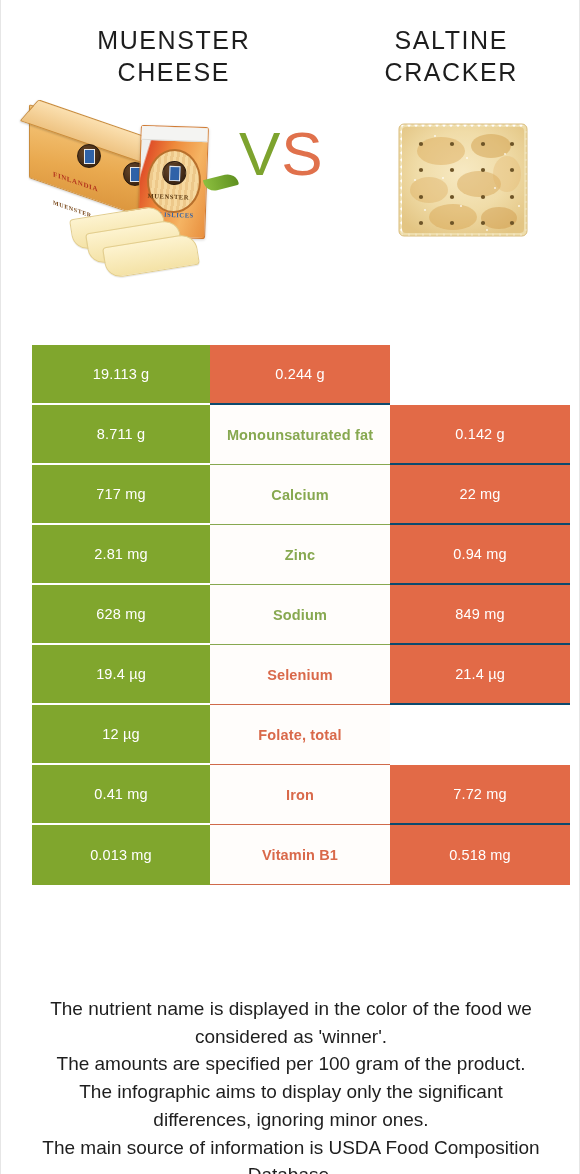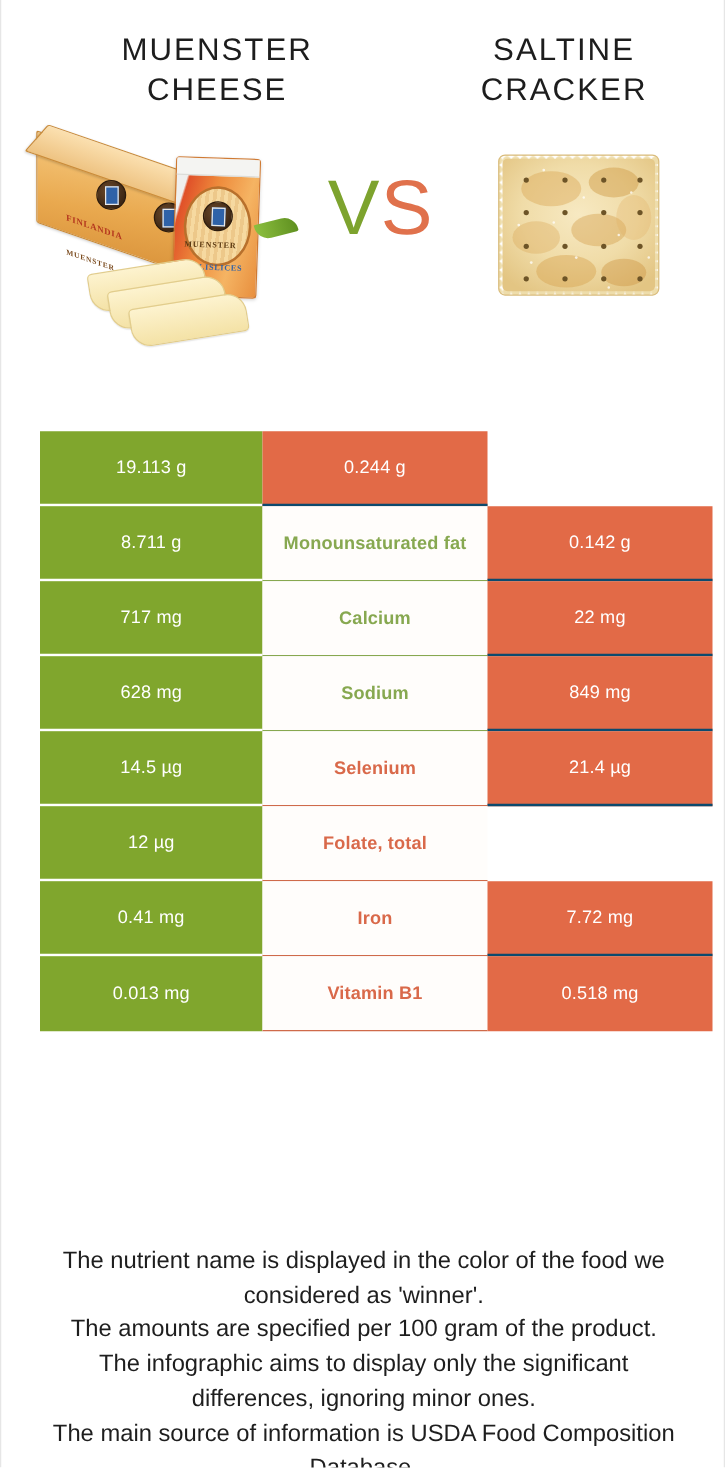--- a/index.html
+++ b/index.html
@@ -59,23 +59,23 @@
   .img-slot {
     position: absolute;
     top: 0;
   }
   .img-left  { left: 18px;  width: 215px; height: 200px; }
   .img-right { left: 372px; width: 190px; height: 200px; }
 
   .vs-wrap {
     position: absolute;
     left: 238px;
-    top: 40px;
+    top: 27px;
     width: 108px;
-    text-align: right;
+    text-align: left;
     font-size: 62px;
     font-weight: 400;
     letter-spacing: 1px;
     line-height: 1;
     font-family: "Liberation Sans", sans-serif;
   }
   .vs-v { color: #7da32e; }
   .vs-s { color: #e0714c; }
 
   
@@ -365,26 +365,31 @@
         <div class="cell cell-left">8.711 g</div>
         <div class="cell cell-mid">Monounsaturated fat</div>
         <div class="cell cell-right">0.142 g</div>
       </div>
       <div class="row win-left">
         <div class="cell cell-left">717 mg</div>
         <div class="cell cell-mid">Calcium</div>
         <div class="cell cell-right">22 mg</div>
       </div>
       <div class="row win-left">
+        <div class="cell cell-left">2.81 mg</div>
+        <div class="cell cell-mid">Zinc</div>
+        <div class="cell cell-right">0.94 mg</div>
+      </div>
+      <div class="row win-left">
         <div class="cell cell-left">628 mg</div>
         <div class="cell cell-mid">Sodium</div>
         <div class="cell cell-right">849 mg</div>
       </div>
       <div class="row win-right">
-        <div class="cell cell-left">14.5 µg</div>
+        <div class="cell cell-left">19.4 µg</div>
         <div class="cell cell-mid">Selenium</div>
         <div class="cell cell-right">21.4 µg</div>
       </div>
       <div class="row win-right">
         <div class="cell cell-left">12 µg</div>
         <div class="cell cell-mid">Folate, total</div>
       </div>
       <div class="row win-right">
         <div class="cell cell-left">0.41 mg</div>
         <div class="cell cell-mid">Iron</div>

